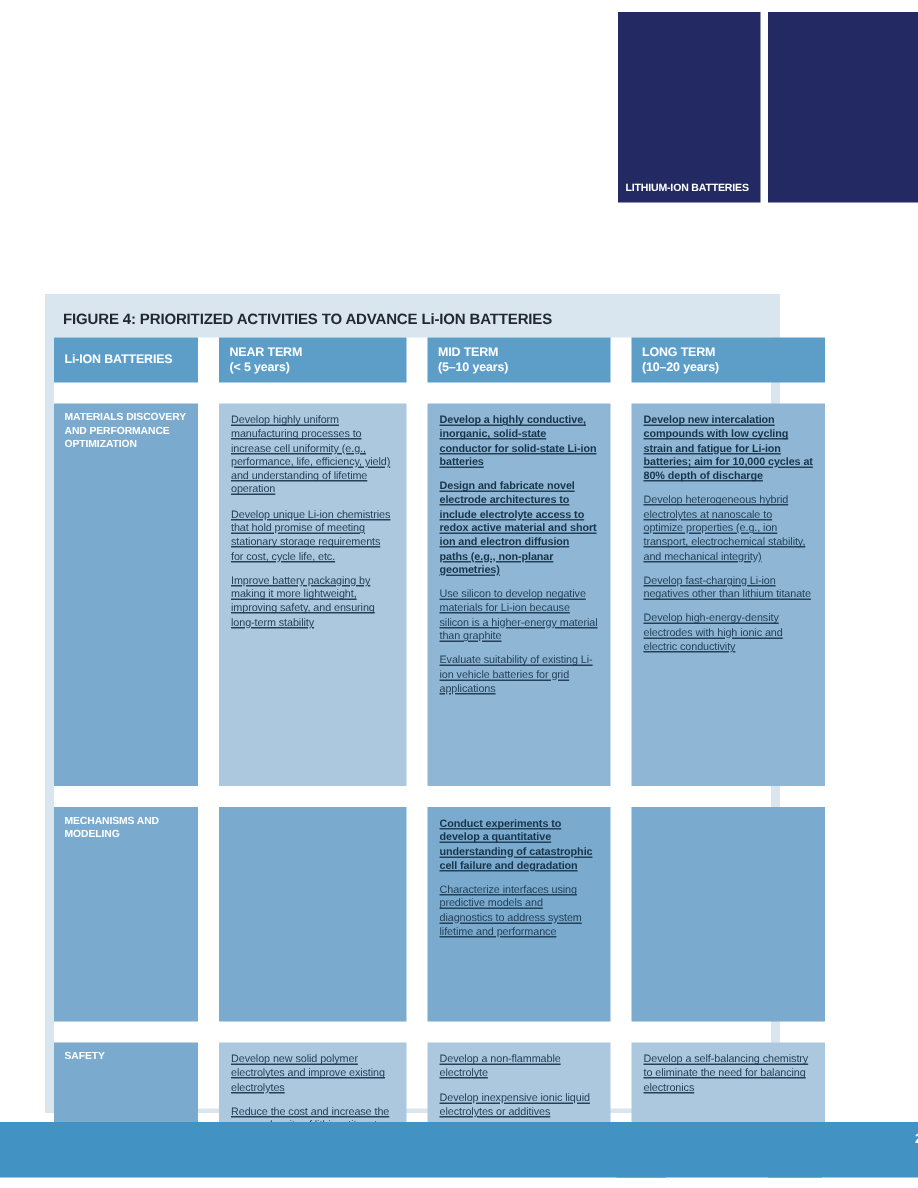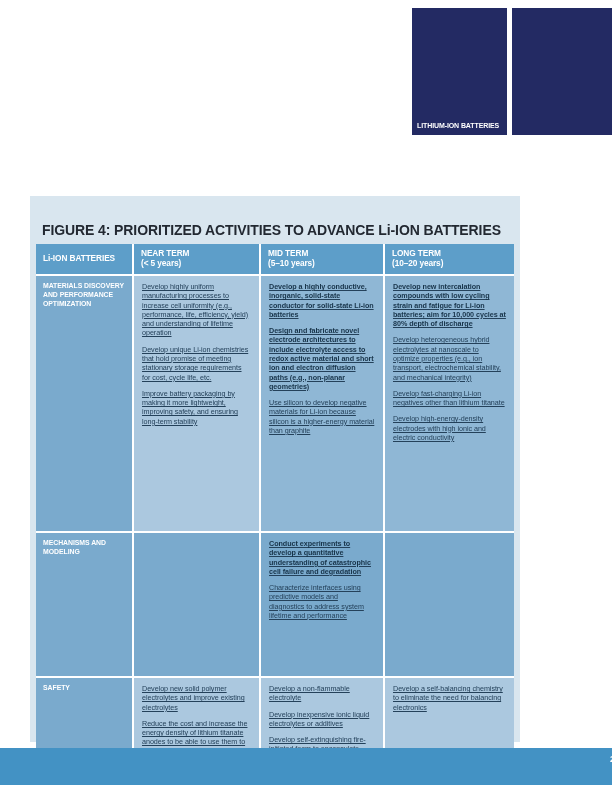--- a/index.html
+++ b/index.html
@@ -14,27 +14,27 @@
   .section-label{
     position:absolute;left:5px;bottom:6px;color:#ffffff;font-weight:bold;
     font-size:7px;letter-spacing:-0.1px;white-space:nowrap;
   }
   
   .figure-panel{
     position:absolute;left:30px;top:196px;width:490px;height:546px;
     background:var(--panel-bg);box-sizing:border-box;
   }
   .figure-title{
-    color:#222831;font-weight:bold;font-size:14px;letter-spacing:-0.1px;
-    padding:26px 0 6px 12px;white-space:nowrap;
+    color:#222831;font-weight:bold;font-size:10px;letter-spacing:-0.1px;
+    padding:12px 0 6px 12px;white-space:nowrap;
   }
   .grid{
     margin:0 6px;width:478px;height:514px;background:#ffffff;
     display:grid;grid-template-columns:96px 125px 122px 129px;
-    grid-template-rows:30px 255px 143px 80px;gap:2px;
+    grid-template-rows:30px 255px 143px 80px;gap:14px;
   }
   .hcell{
     background:var(--header-bg);color:#ffffff;font-weight:bold;font-size:8.3px;
     line-height:1.15;display:flex;flex-direction:column;justify-content:center;
     padding:2px 7px;box-sizing:border-box;letter-spacing:-0.1px;overflow:hidden;
   }
   .lcell{
     background:var(--deep);color:#ffffff;font-weight:bold;font-size:6.9px;
     line-height:1.3;padding:6px 7px;box-sizing:border-box;text-transform:uppercase;
     letter-spacing:-0.05px;overflow:hidden;
@@ -86,20 +86,21 @@
       <div class="lcell">MATERIALS DISCOVERY AND PERFORMANCE OPTIMIZATION</div>
       <div class="cell tone-light">
         <p>Develop highly uniform manufacturing processes to increase cell uniformity (e.g., performance, life, efficiency, yield) and understanding of lifetime operation</p>
         <p>Develop unique Li-ion chemistries that hold promise of meeting stationary storage requirements for cost, cycle life, etc.</p>
         <p>Improve battery packaging by making it more lightweight, improving safety, and ensuring long-term stability</p>
       </div>
       <div class="cell tone-medium">
         <p class="b">Develop a highly conductive, inorganic, solid-state conductor for solid-state Li-ion batteries</p>
         <p class="b">Design and fabricate novel electrode architectures to include electrolyte access to redox active material and short ion and electron diffusion paths (e.g., non-planar geometries)</p>
         <p>Use silicon to develop negative materials for Li-ion because silicon is a higher-energy material than graphite</p>
+        <p>Evaluate suitability of existing Li-ion vehicle batteries for grid applications</p>
       </div>
       <div class="cell tone-medium">
         <p class="b">Develop new intercalation compounds with low cycling strain and fatigue for Li-ion batteries; aim for 10,000 cycles at 80% depth of discharge</p>
         <p>Develop heterogeneous hybrid electrolytes at nanoscale to optimize properties (e.g., ion transport, electrochemical stability, and mechanical integrity)</p>
         <p>Develop fast-charging Li-ion negatives other than lithium titanate</p>
         <p>Develop high-energy-density electrodes with high ionic and electric conductivity</p>
       </div>
       <div class="lcell">MECHANISMS AND MODELING</div>
       <div class="cell tone-deep"></div>
       <div class="cell tone-deep">

